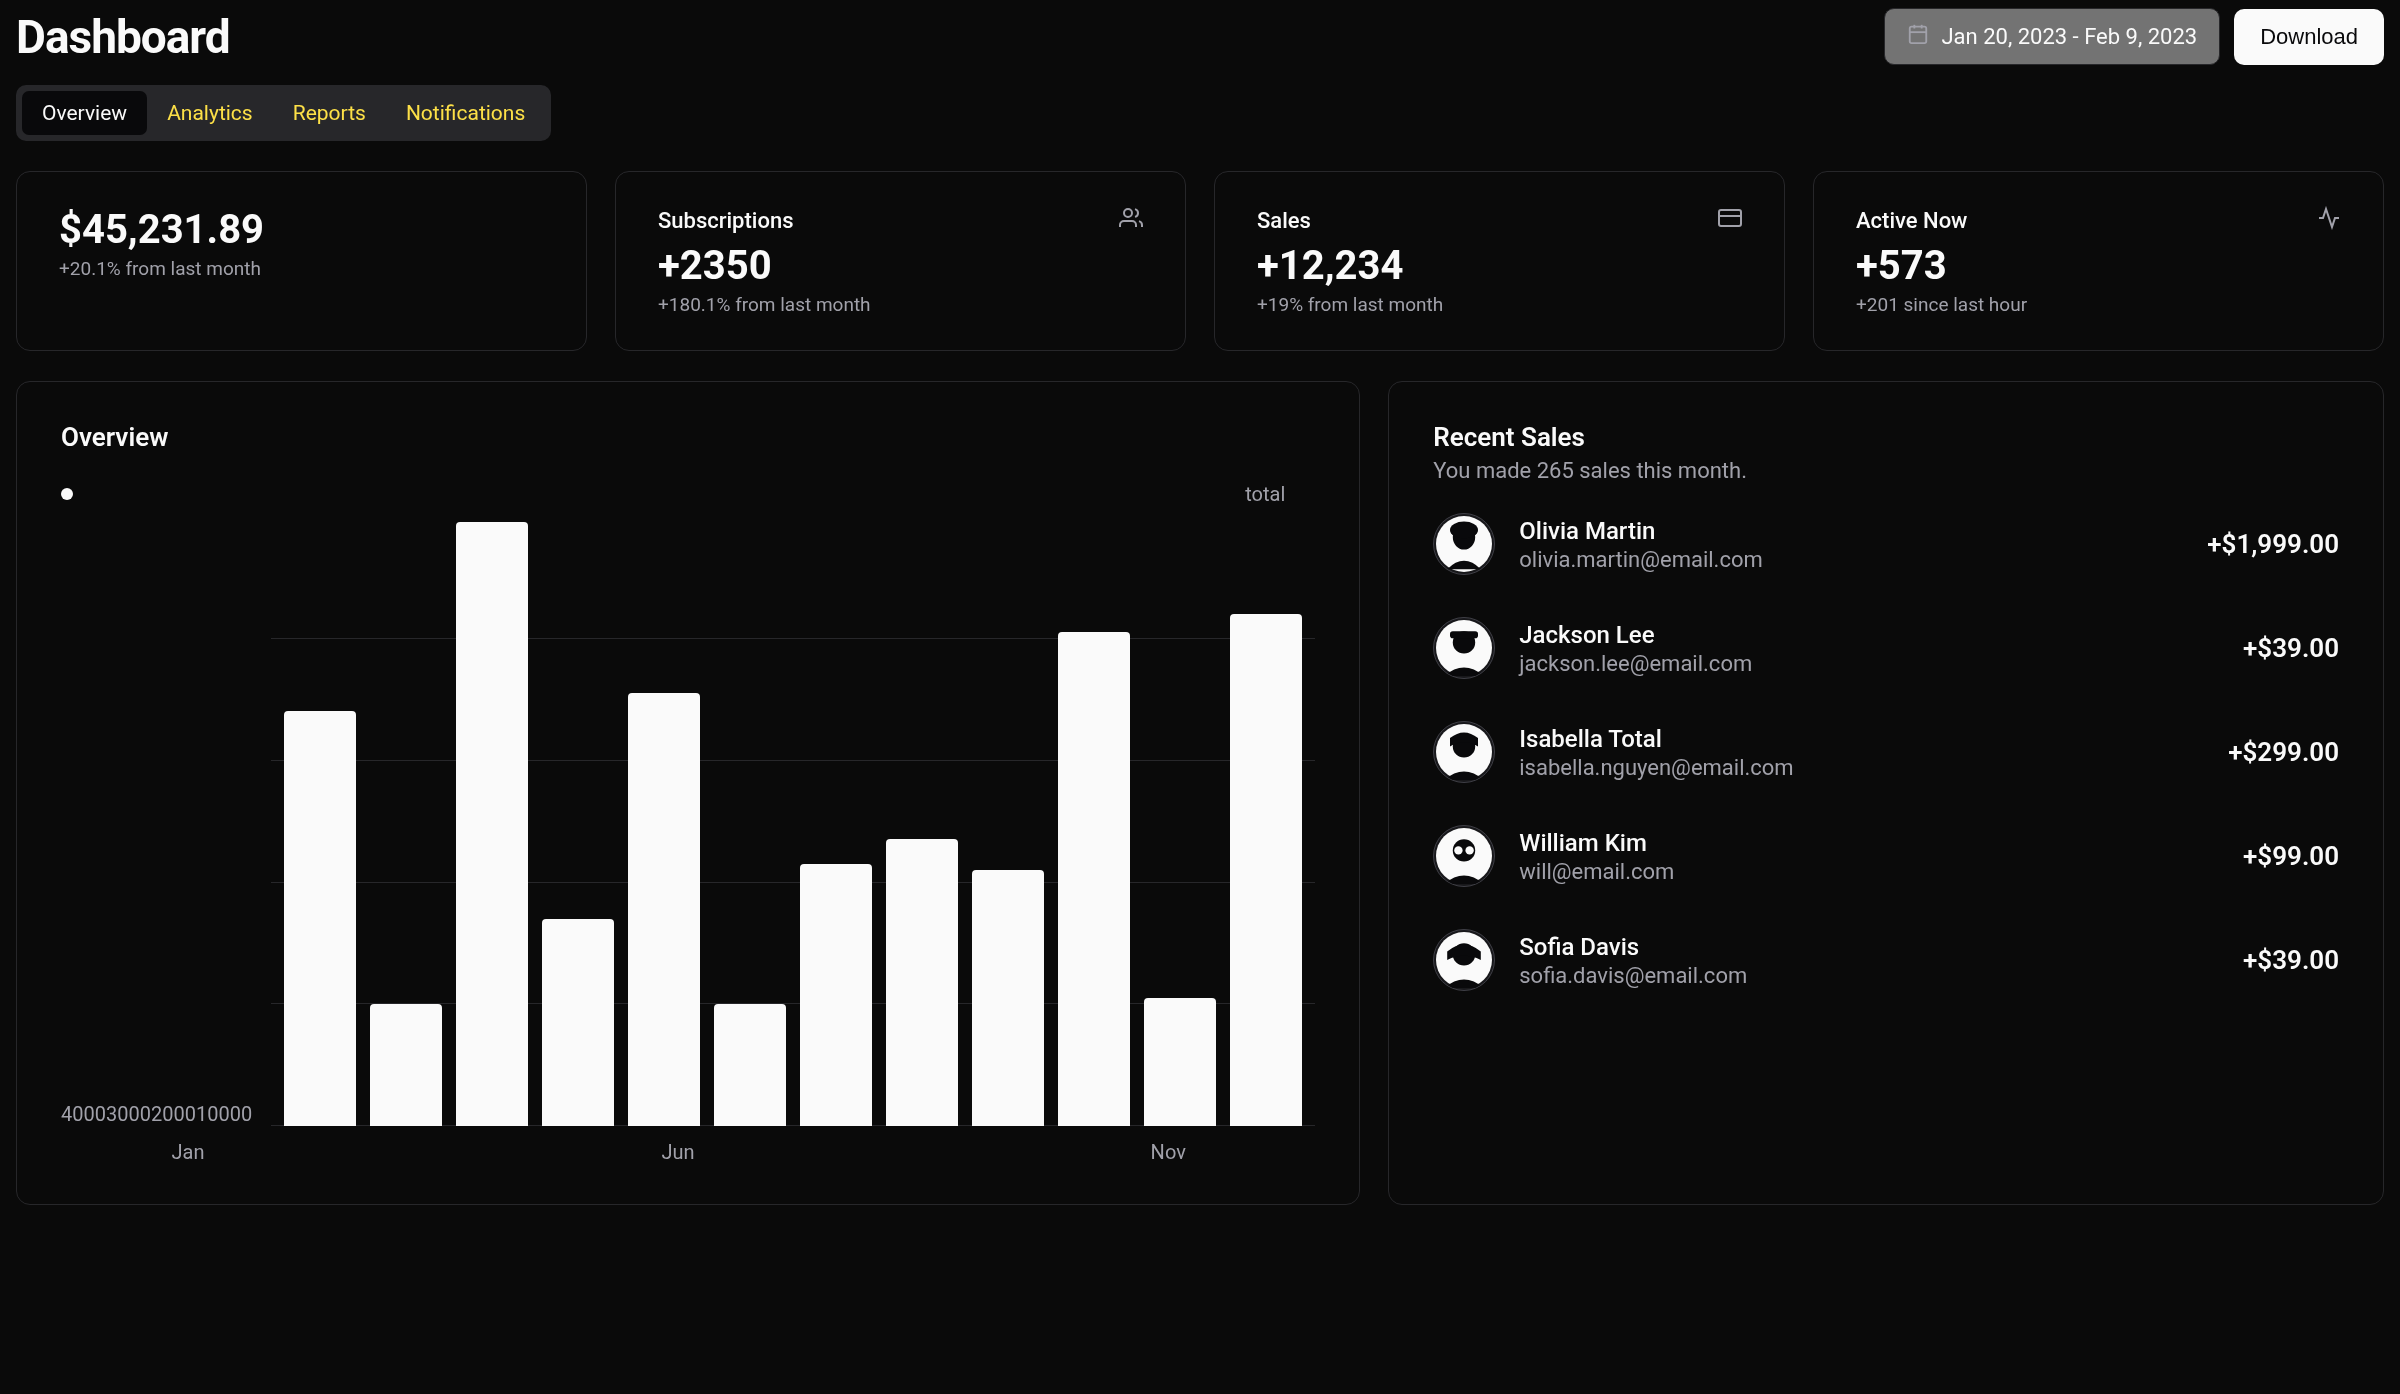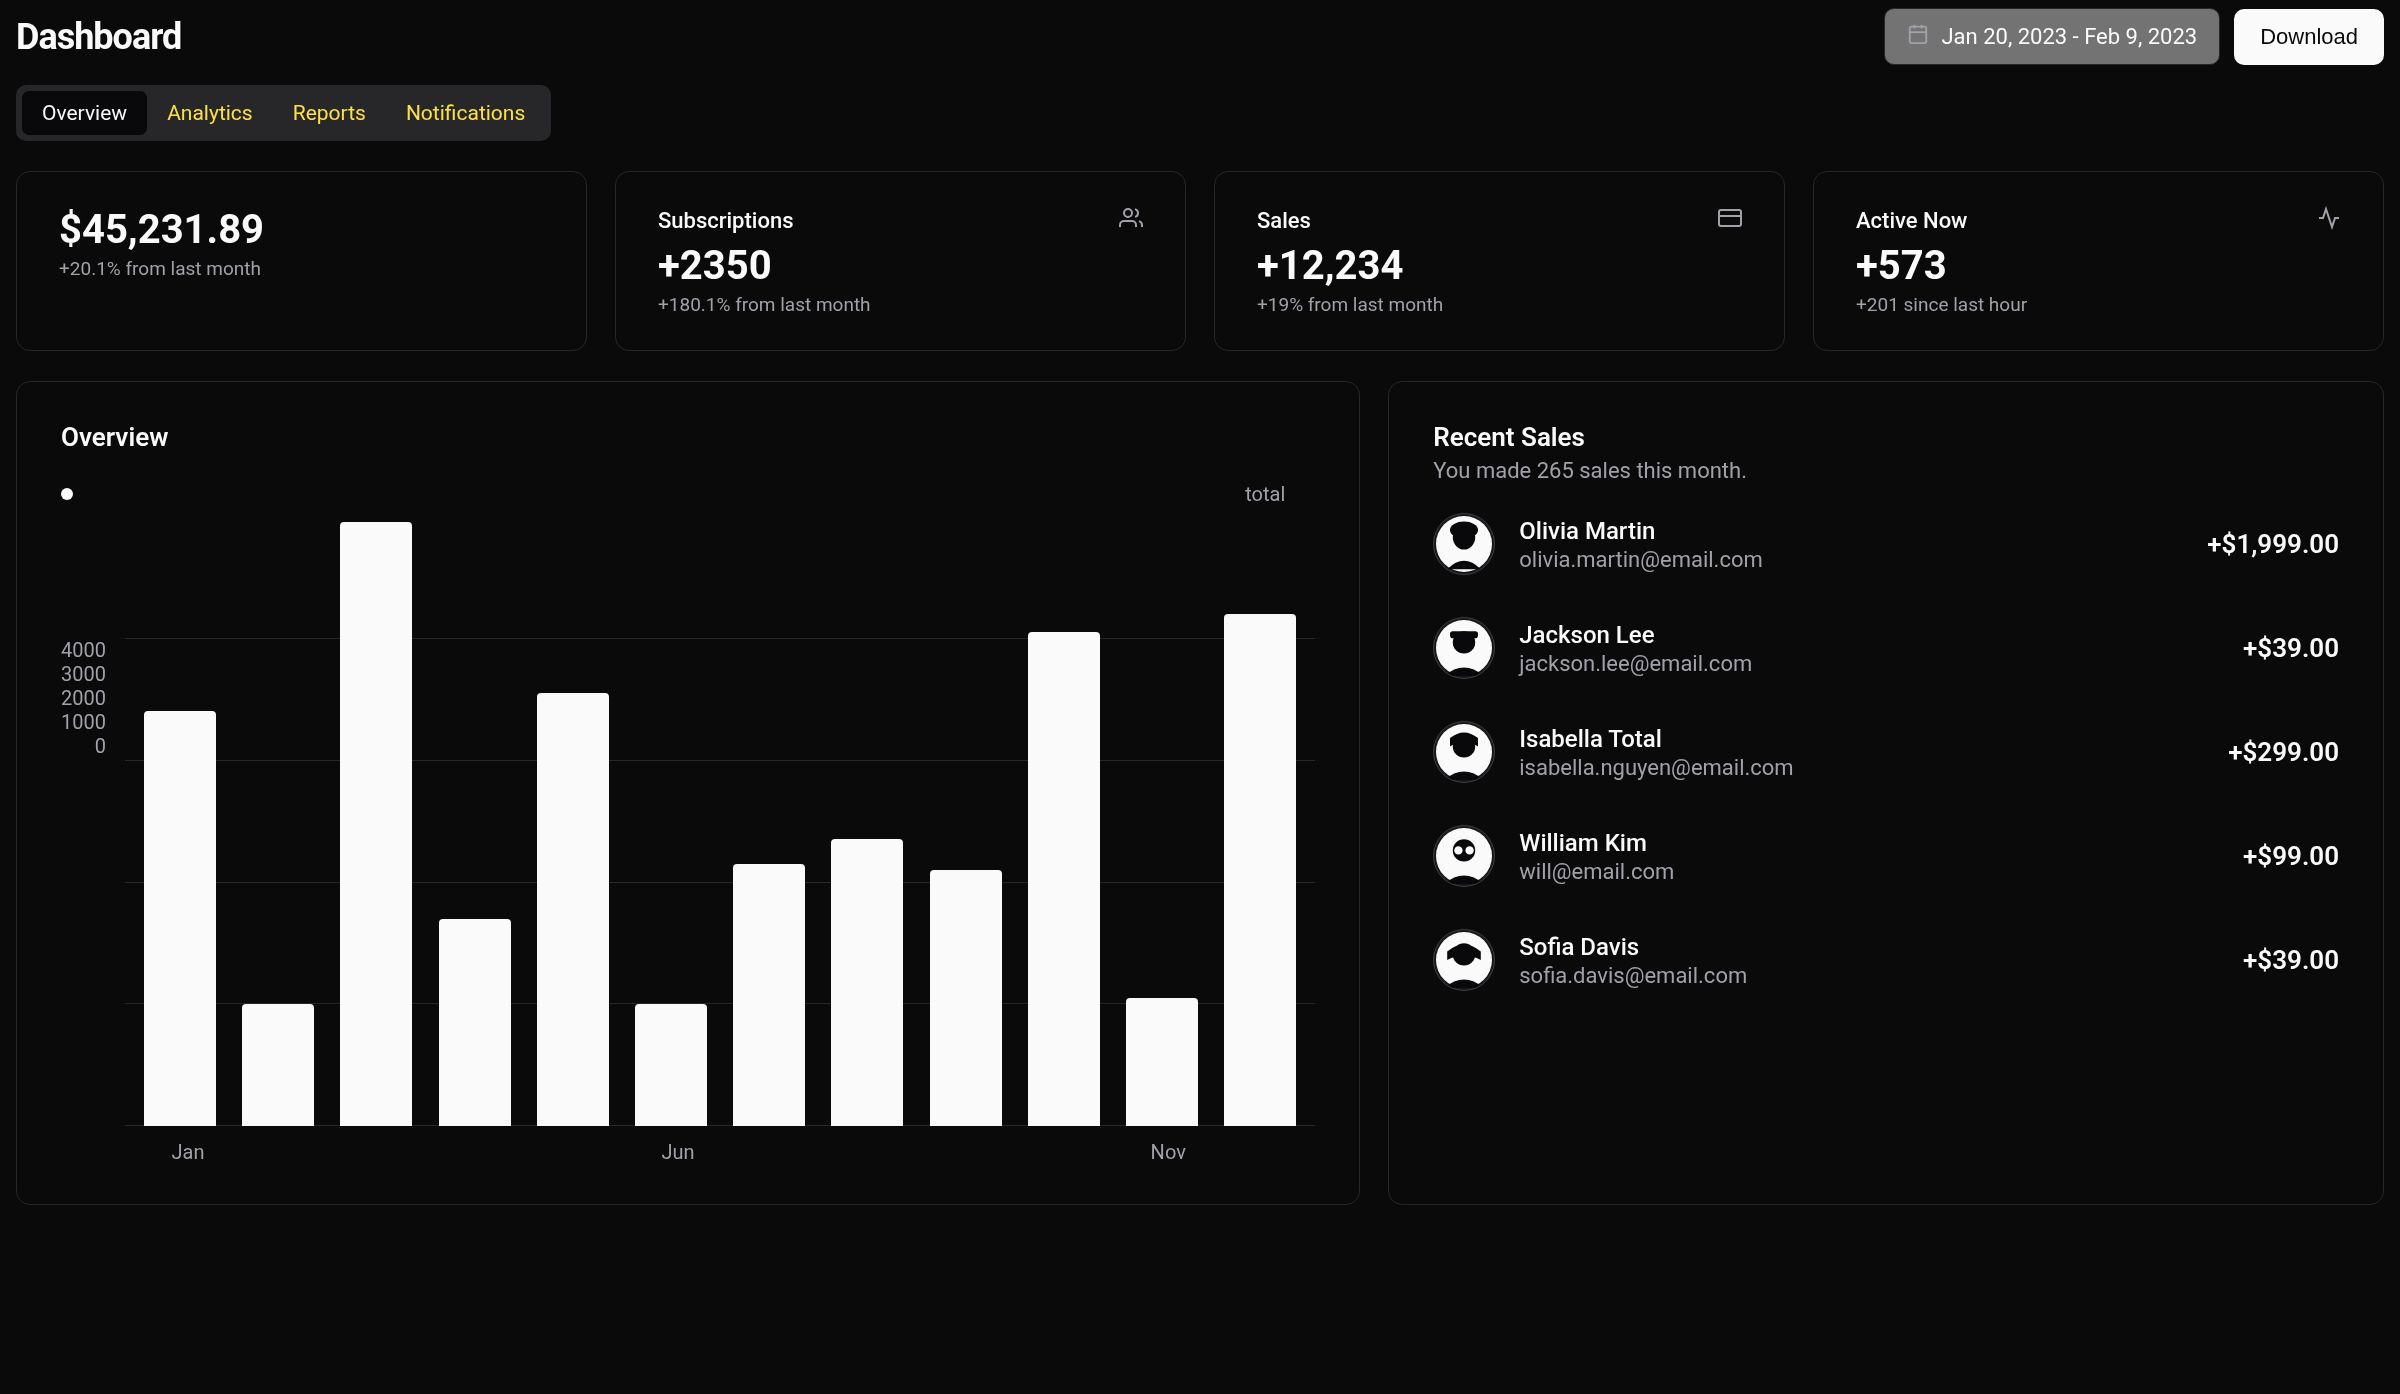--- a/index.html
+++ b/index.html
@@ -12,21 +12,21 @@
   height: 1394px;
   transform-origin: top left;
 }
 .header-row {
   display: flex;
   justify-content: space-between;
   align-items: center;
   margin-bottom: 20px;
 }
 .page-title {
-  font-size: 36px;
+  font-size: 46px;
   font-weight: 700;
   letter-spacing: -1px;
 }
 .header-actions {
   display: flex;
   gap: 14px;
   align-items: center;
 }
 .date-picker {
   display: flex;
@@ -139,22 +139,22 @@
   border-radius: 50%;
   background: #fafafa;
 }
 .chart {
   position: relative;
   height: 610px;
   display: flex;
 }
 .y-axis {
   display: flex;
-  flex-direction: column;
-  justify-content: flex-start;
+  flex-direction: row;
+  justify-content: flex-end;
   align-items: flex-end;
   padding-right: 18px;
   font-size: 20px;
   color: #a1a1aa;
   padding-bottom: 0;
 }
 .chart-area {
   flex: 1;
   position: relative;
   border-left: 1px solid transparent;

